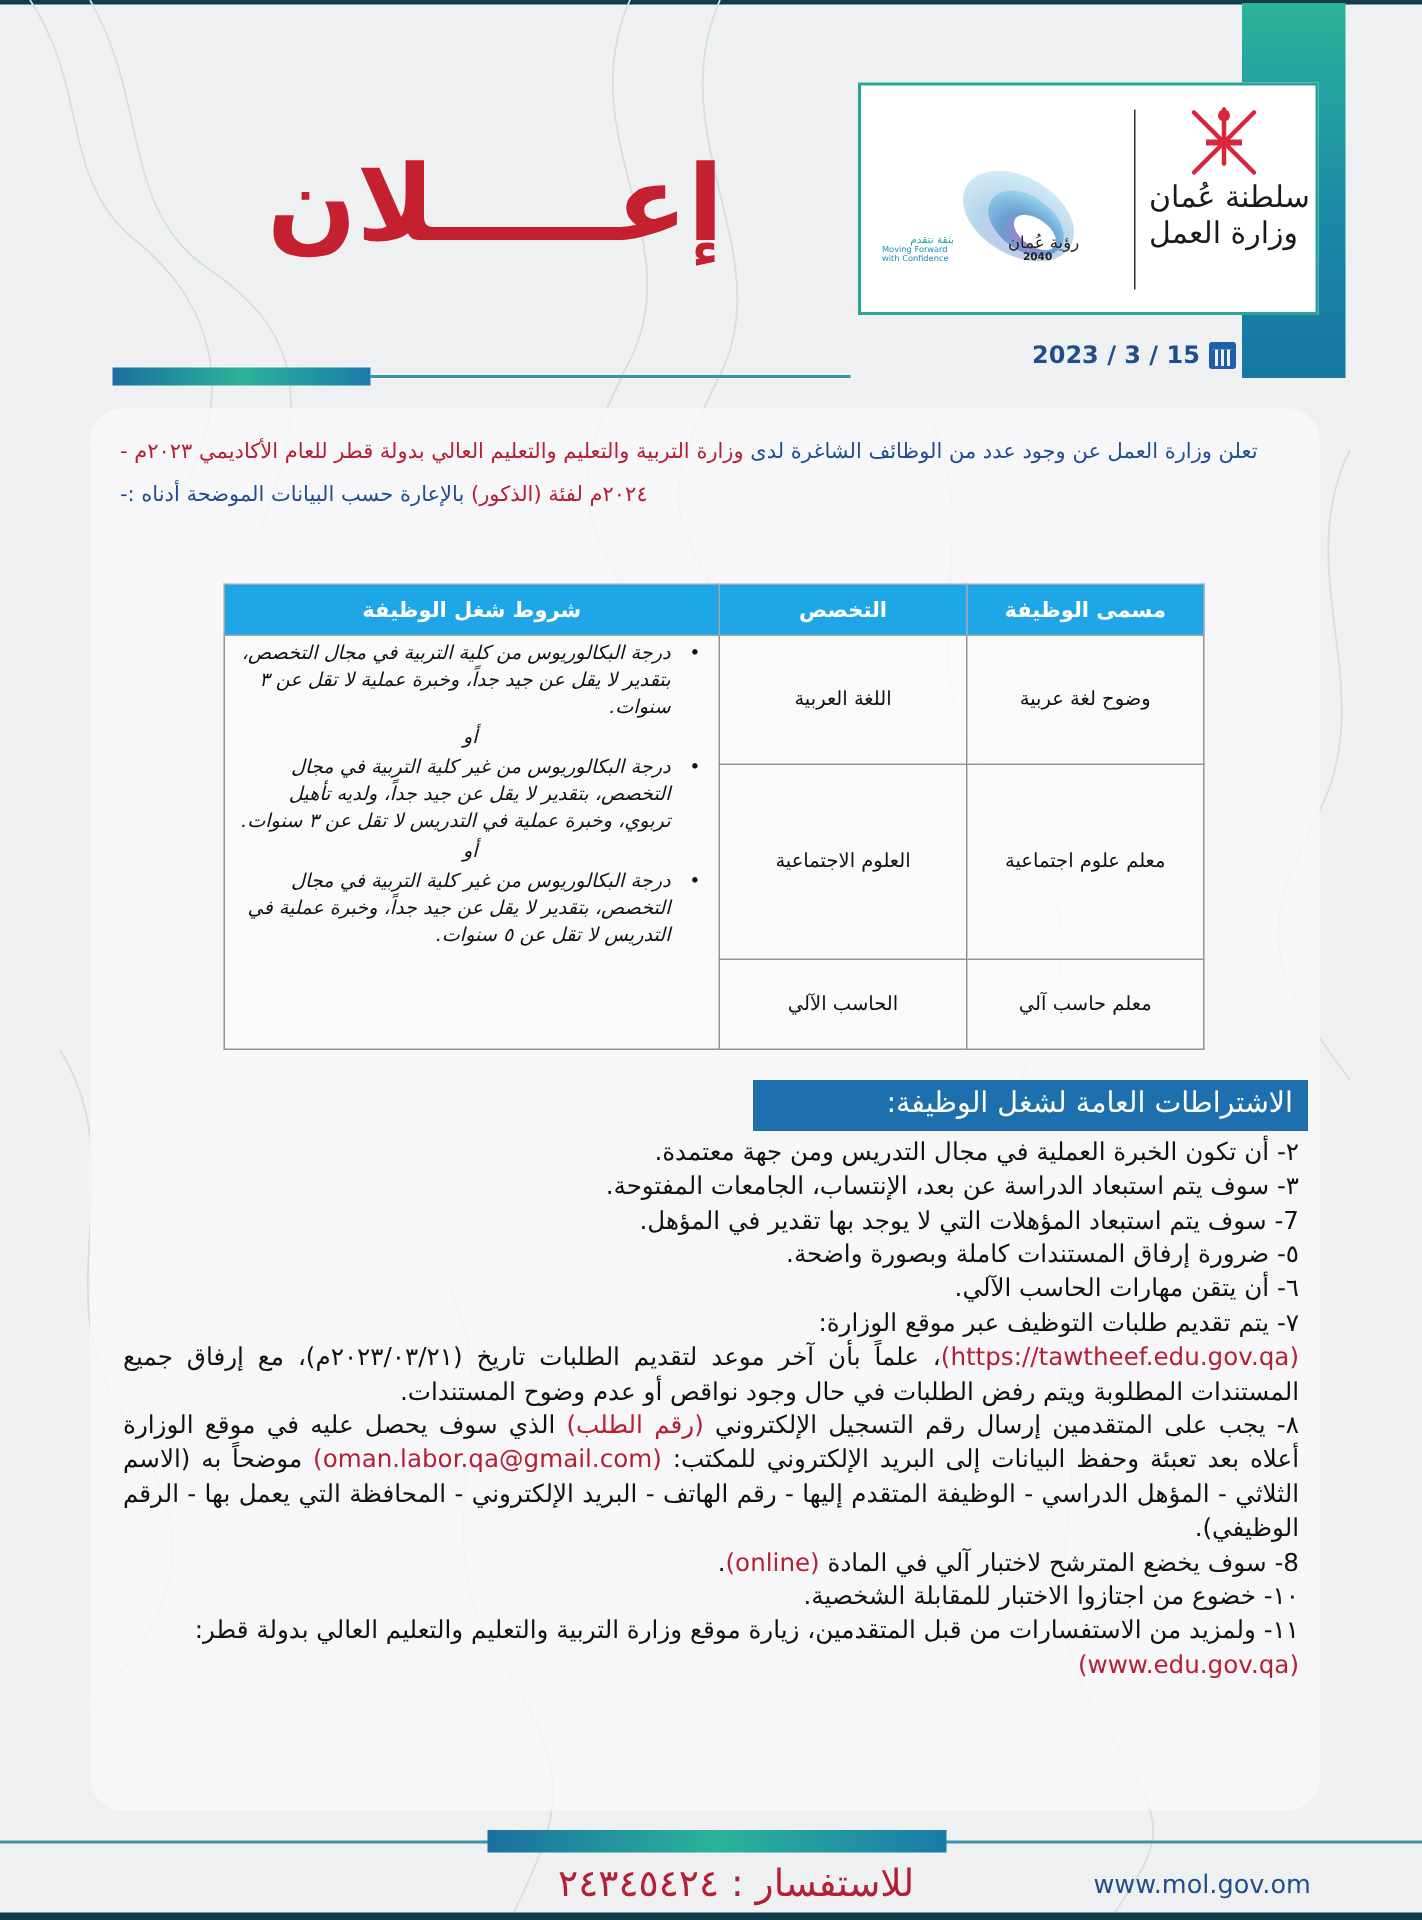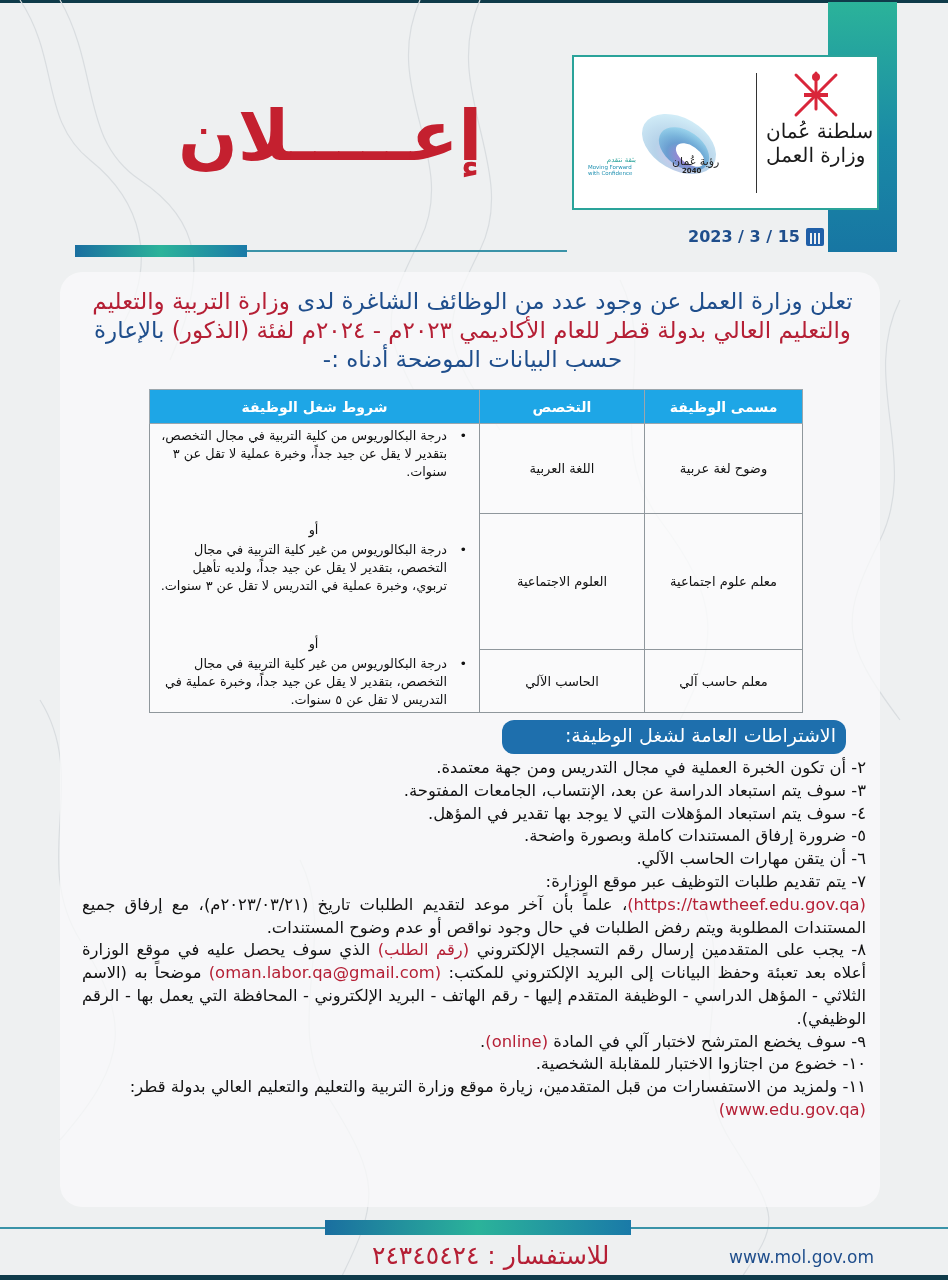--- a/index.html
+++ b/index.html
@@ -52,45 +52,44 @@
     position:absolute; left:75px; top:245px; width:172px; height:12px;
     background: linear-gradient(90deg, #1a6fa0, #2bb39a 50%, #1a7aa8);
   }
   .header-rule-thin { position:absolute; left:247px; top:250px; width:320px; height:2px; background:#3a93a8; }
 
   .content-card {
     position:absolute; left:60px; top:272px; width:820px; height:935px;
     background: rgba(250,250,251,0.75); border-radius:22px;
   }
   .intro {
-    position:absolute; left:80px; top:287px; width:785px; direction:rtl; text-align:center;
-    font-size:23px; line-height:29px; color:#1f4e8c;
+    position:absolute; left:80px; top:287px; width:785px; direction:rtl; text-align:left;
+    font-size:14px; line-height:29px; color:#1f4e8c;
   }
   .intro .red { color:#b51f35; }
 
   table.jobs {
     position:absolute; left:149px; top:389px; width:654px; border-collapse:collapse; direction:rtl;
     font-size:13px; background:rgba(255,255,255,0.35);
   }
   table.jobs th {
     background:#1ea6e6; color:#fff; font-size:14px; height:34px; border:1px solid #9ba6ad; font-weight:bold;
   }
   table.jobs td { border:1px solid #8f979c; text-align:center; vertical-align:middle; color:#111; }
   .col-title { width:158px; }
   .col-spec { width:165px; }
-  .cond-cell { text-align:right !important; padding:3px 8px 3px 6px; vertical-align:top !important; font-size:12.8px; line-height:18px; }
+  .cond-cell { text-align:right !important; padding:3px 8px 3px 6px; vertical-align:top !important; font-size:12.8px; line-height:18px;font-style:italic; }
   .cond-item { position:relative; padding-right:24px; }
   .cond-item::before { content:"•"; position:absolute; right:4px; top:0; }
-  .cond-or { text-align:center; padding:2px 0;margin-top:38px; }
+  .cond-or { text-align:center; padding:2px 0; }
 
   .general-heading {
-    position:absolute; left:502px; top:720px; width:344px; height:34px;
+    position:absolute; left:502px; top:720px; width:370px; height:34px;
     background:#1e6fad; color:#fff; font-size:19px; direction:rtl; text-align:right;
     padding:4px 10px 0 0;
-    border-radius:12px;
   }
   .general-list {
     position:absolute; left:82px; top:757px; width:784px; direction:rtl; text-align:right;
     font-size:16.4px; line-height:22.8px; color:#111;
   }
   .general-list .red { color:#b51f35; }
   .general-list .justify { text-align:justify; text-align-last:right; }
 
   .footer-thick {
     position:absolute; left:325px; top:1220px; width:306px; height:15px;
@@ -205,32 +204,32 @@
       <td>الحاسب الآلي</td>
     </tr>
   </tbody>
 </table>
 
 <div class="general-heading">الاشتراطات العامة لشغل الوظيفة:</div>
 
 <div class="general-list">
   <div>٢- أن تكون الخبرة العملية في مجال التدريس ومن جهة معتمدة.</div>
   <div>٣- سوف يتم استبعاد الدراسة عن بعد، الإنتساب، الجامعات المفتوحة.</div>
-  <div>٤- سوف يتم استبعاد المؤهلات التي لا يوجد بها تقدير في المؤهل.</div>
+  <div>7- سوف يتم استبعاد المؤهلات التي لا يوجد بها تقدير في المؤهل.</div>
   <div>٥- ضرورة إرفاق المستندات كاملة وبصورة واضحة.</div>
   <div>٦- أن يتقن مهارات الحاسب الآلي.</div>
   <div>٧- يتم تقديم طلبات التوظيف عبر موقع الوزارة:</div>
   <div class="justify">
     <span class="red">(https://tawtheef.edu.gov.qa)</span><span>، علماً بأن آخر موعد لتقديم الطلبات تاريخ (٢٠٢٣/٠٣/٢١م)، مع إرفاق جميع المستندات المطلوبة ويتم رفض الطلبات في حال وجود نواقص أو عدم وضوح المستندات.</span>
   </div>
   <div class="justify">
     <span>٨- يجب على المتقدمين إرسال رقم التسجيل الإلكتروني </span><span class="red">(رقم الطلب)</span><span> الذي سوف يحصل عليه في موقع الوزارة أعلاه بعد تعبئة وحفظ البيانات إلى البريد الإلكتروني للمكتب: </span><span class="red">(oman.labor.qa@gmail.com)</span><span> موضحاً به (الاسم الثلاثي - المؤهل الدراسي - الوظيفة المتقدم إليها - رقم الهاتف - البريد الإلكتروني - المحافظة التي يعمل بها - الرقم الوظيفي).</span>
   </div>
   <div>
-    <span>٩- سوف يخضع المترشح لاختبار آلي في المادة </span><span class="red">(online)</span><span>.</span>
+    <span>8- سوف يخضع المترشح لاختبار آلي في المادة </span><span class="red">(online)</span><span>.</span>
   </div>
   <div>١٠- خضوع من اجتازوا الاختبار للمقابلة الشخصية.</div>
   <div>
     <span>١١- ولمزيد من الاستفسارات من قبل المتقدمين، زيارة موقع وزارة التربية والتعليم والتعليم العالي بدولة قطر:</span><span class="red">(www.edu.gov.qa)</span>
   </div>
 </div>
 
 <div class="footer-thin"></div>
 <div class="footer-thick"></div>
 

